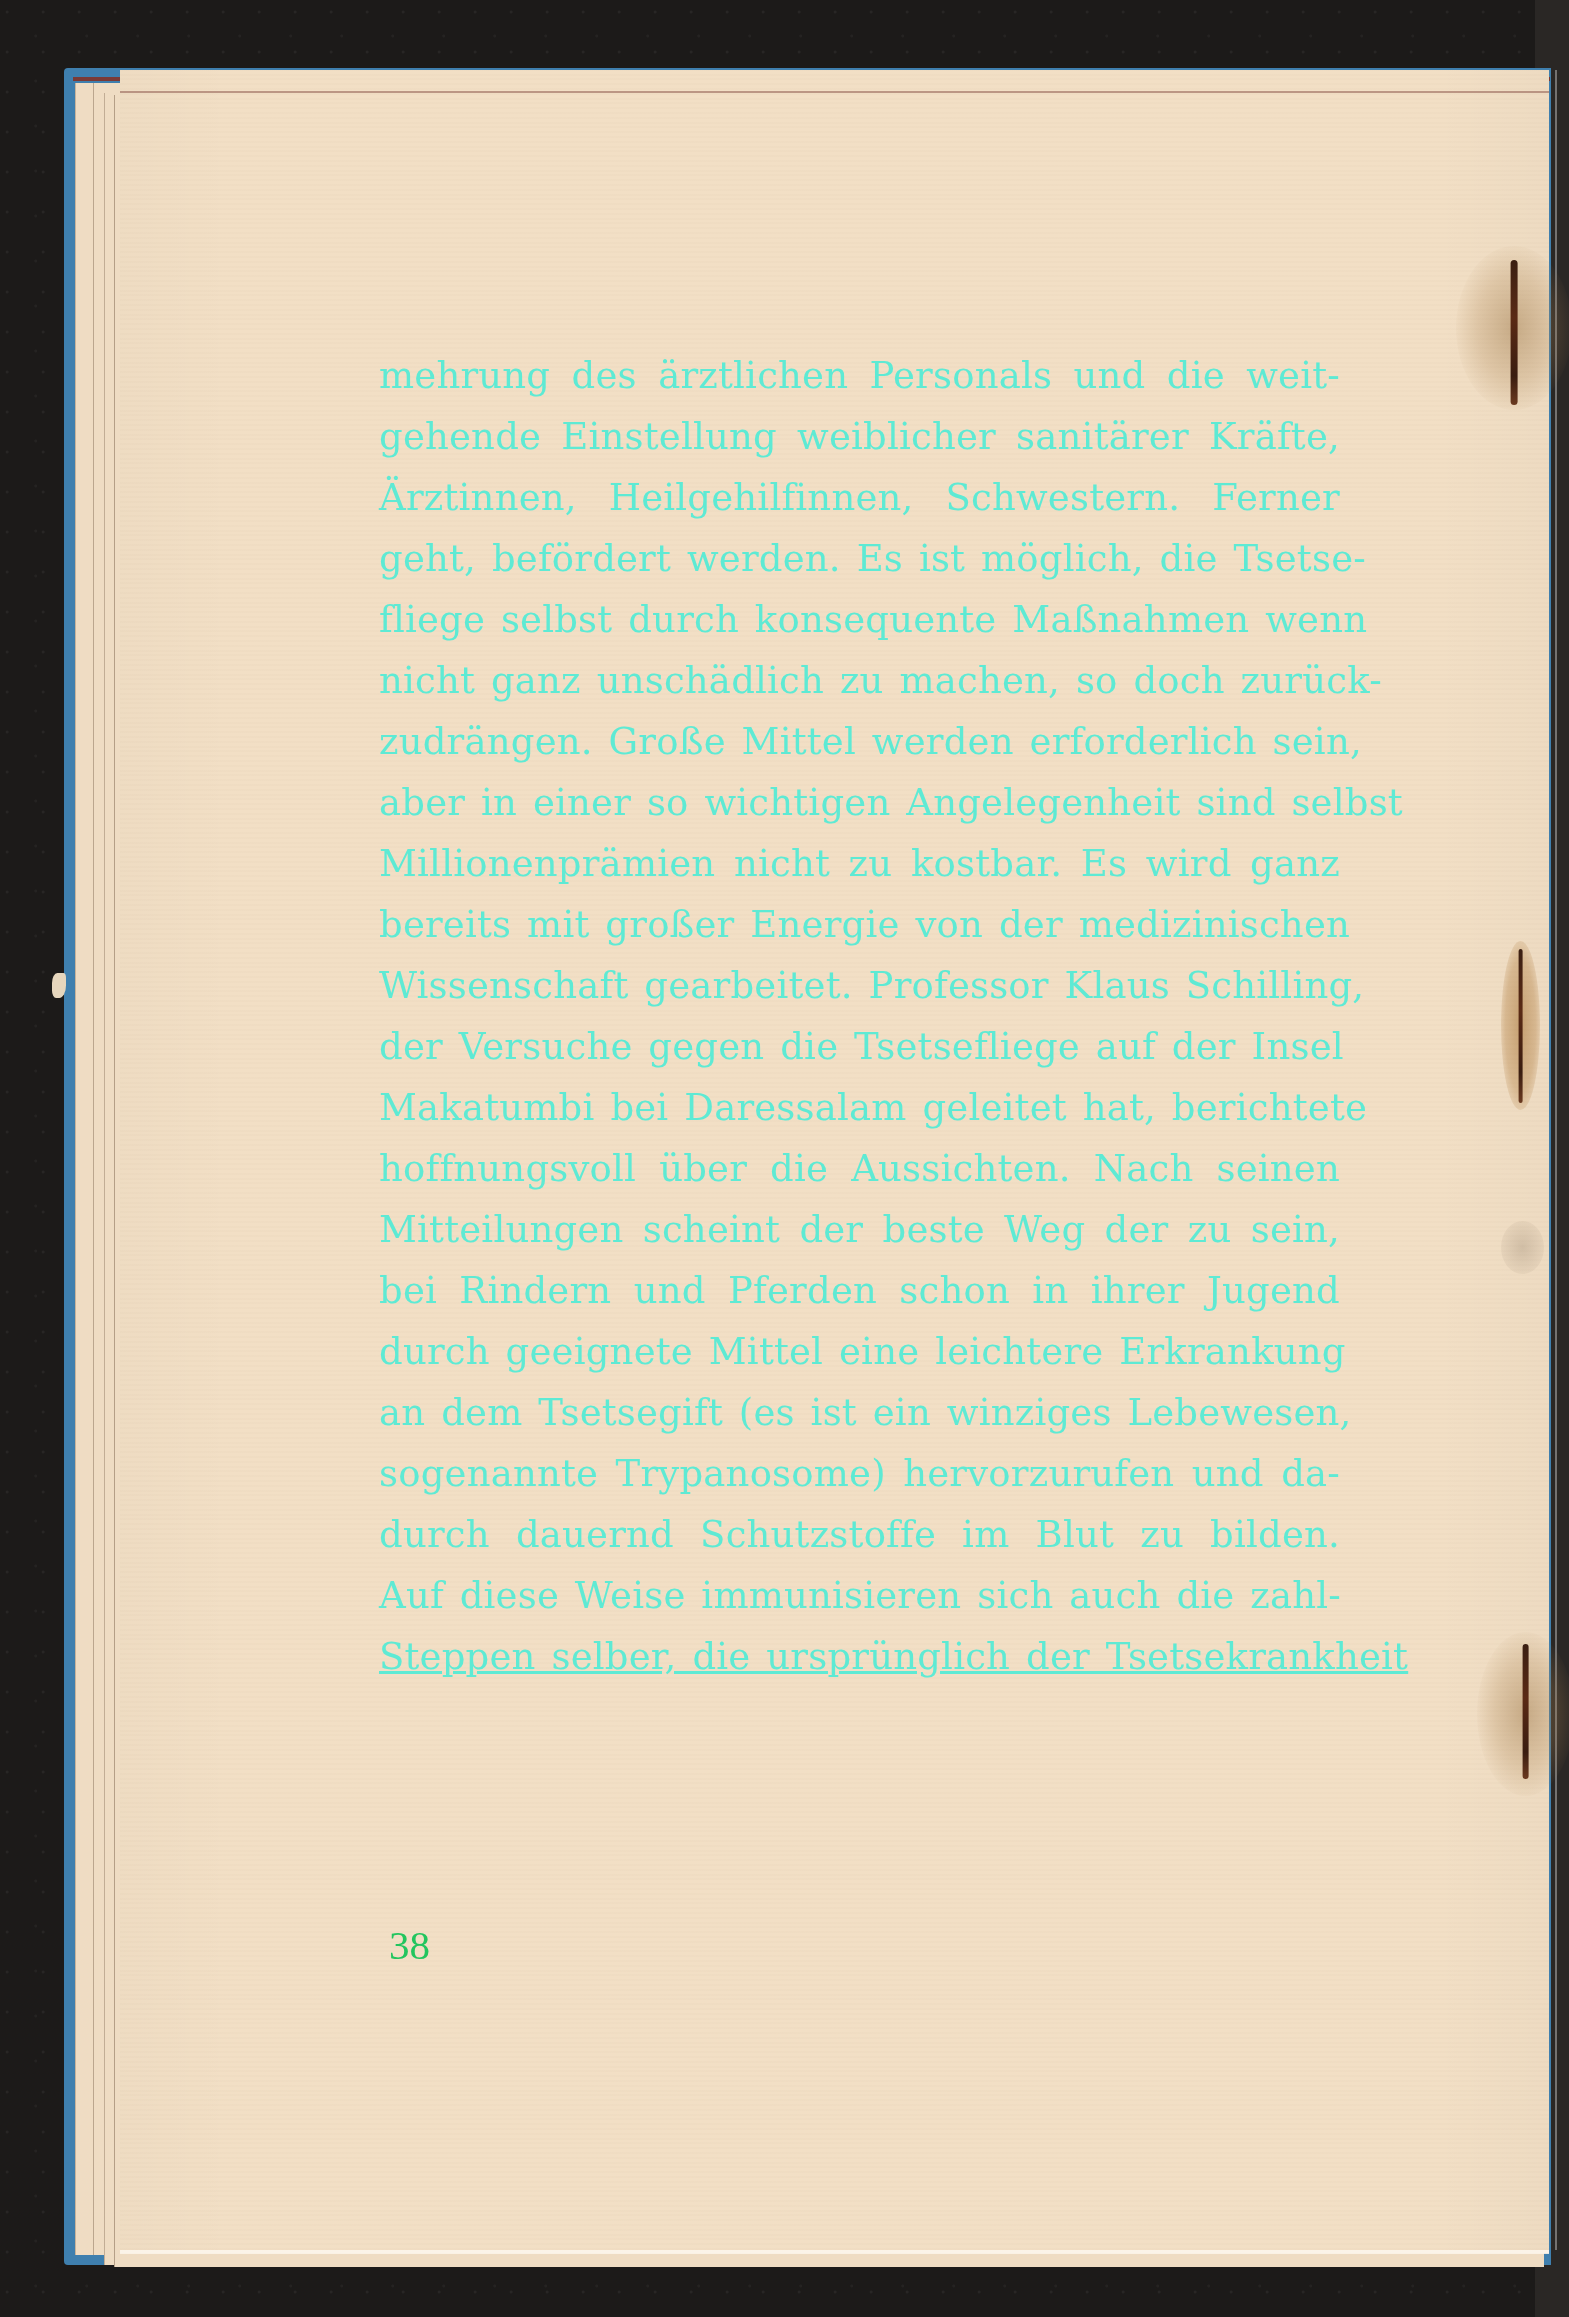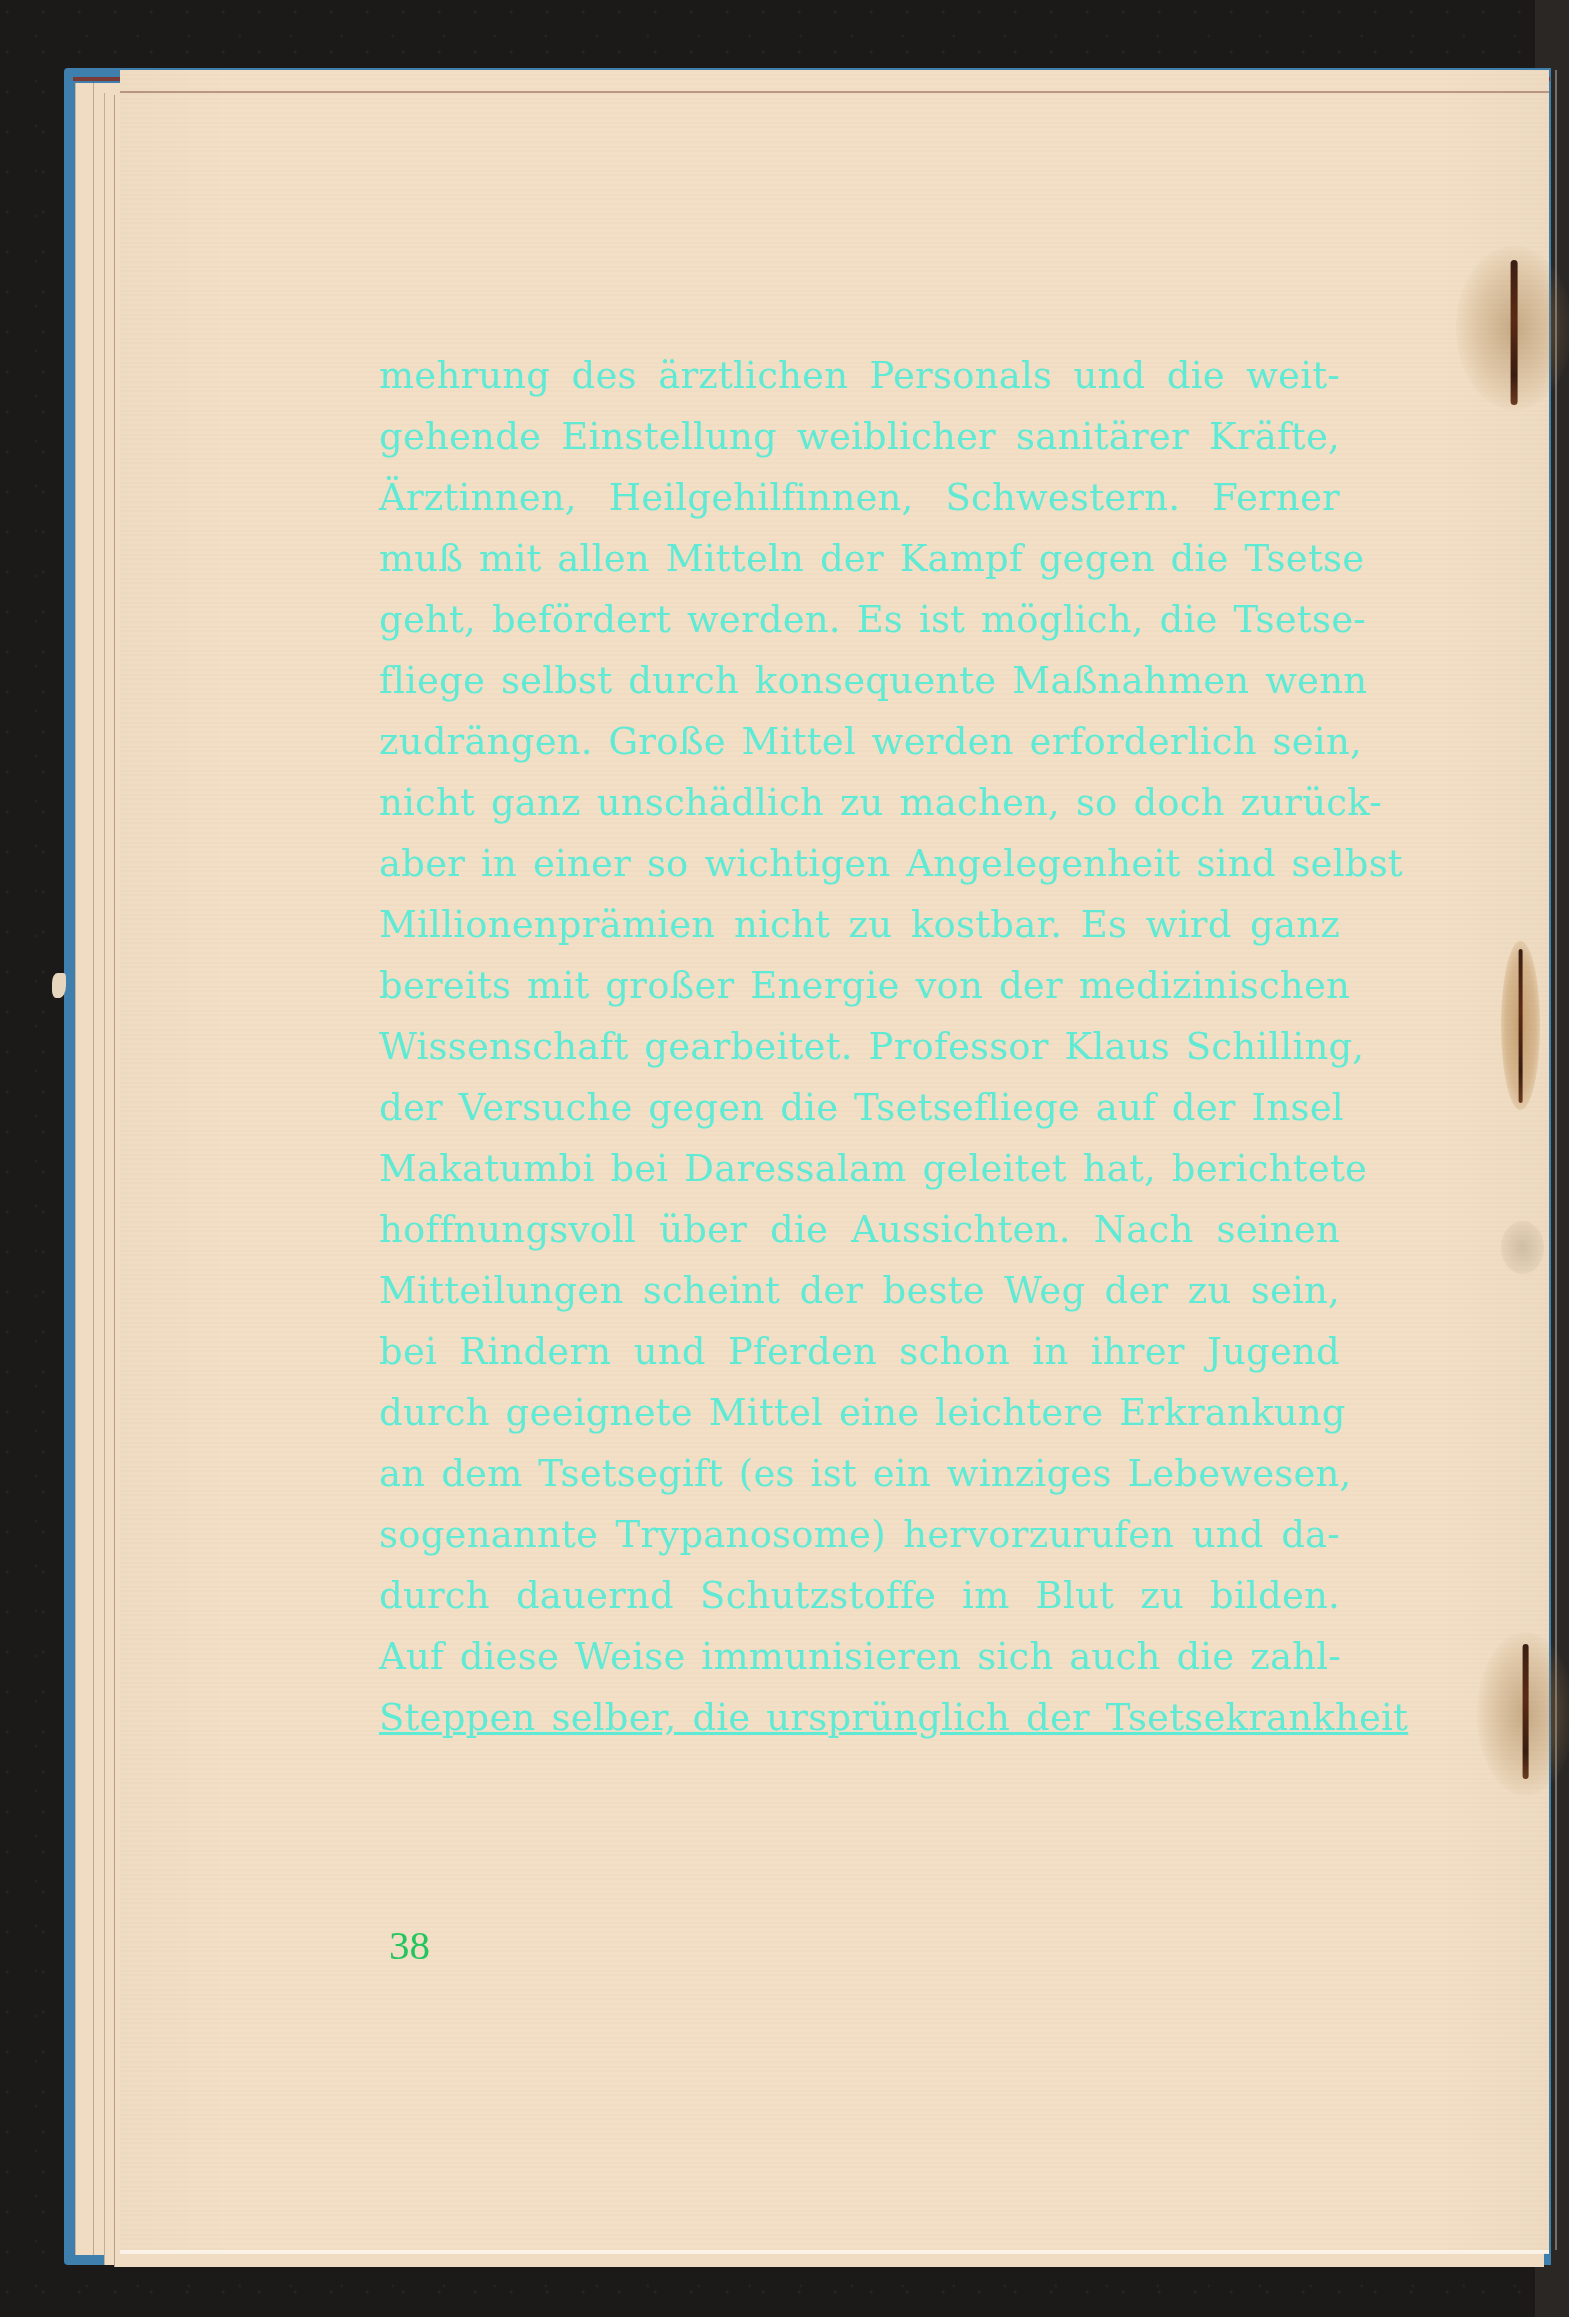--- a/index.html
+++ b/index.html
@@ -204,25 +204,24 @@
 <div class="stain-faint"></div>
 <div class="stain stain-3">
   <div class="halo"></div>
     <div class="core"></div>
 </div>
 
 <div class="text-block">
   <span class="text-line">mehrung des ärztlichen Personals und die weit-</span>
   <span class="text-line">gehende Einstellung weiblicher sanitärer Kräfte,</span>
   <span class="text-line">Ärztinnen, Heilgehilfinnen, Schwestern. Ferner</span>
-  <span class="text-line">muß mit allen Mitteln der Kampf gegen die Tsetse</span>
   <span class="text-line">geht, befördert werden. Es ist möglich, die Tsetse-</span>
   <span class="text-line">fliege selbst durch konsequente Maßnahmen wenn</span>
+  <span class="text-line">nicht ganz unschädlich zu machen, so doch zurück-</span>
   <span class="text-line">zudrängen. Große Mittel werden erforderlich sein,</span>
-  <span class="text-line">nicht ganz unschädlich zu machen, so doch zurück-</span>
   <span class="text-line">aber in einer so wichtigen Angelegenheit sind selbst</span>
   <span class="text-line">Millionenprämien nicht zu kostbar. Es wird ganz</span>
   <span class="text-line">bereits mit großer Energie von der medizinischen</span>
   <span class="text-line">Wissenschaft gearbeitet. Professor Klaus Schilling,</span>
   <span class="text-line">der Versuche gegen die Tsetsefliege auf der Insel</span>
   <span class="text-line">Makatumbi bei Daressalam geleitet hat, berichtete</span>
   <span class="text-line">hoffnungsvoll über die Aussichten. Nach seinen</span>
   <span class="text-line">Mitteilungen scheint der beste Weg der zu sein,</span>
   <span class="text-line">bei Rindern und Pferden schon in ihrer Jugend</span>
   <span class="text-line">durch geeignete Mittel eine leichtere Erkrankung</span>

